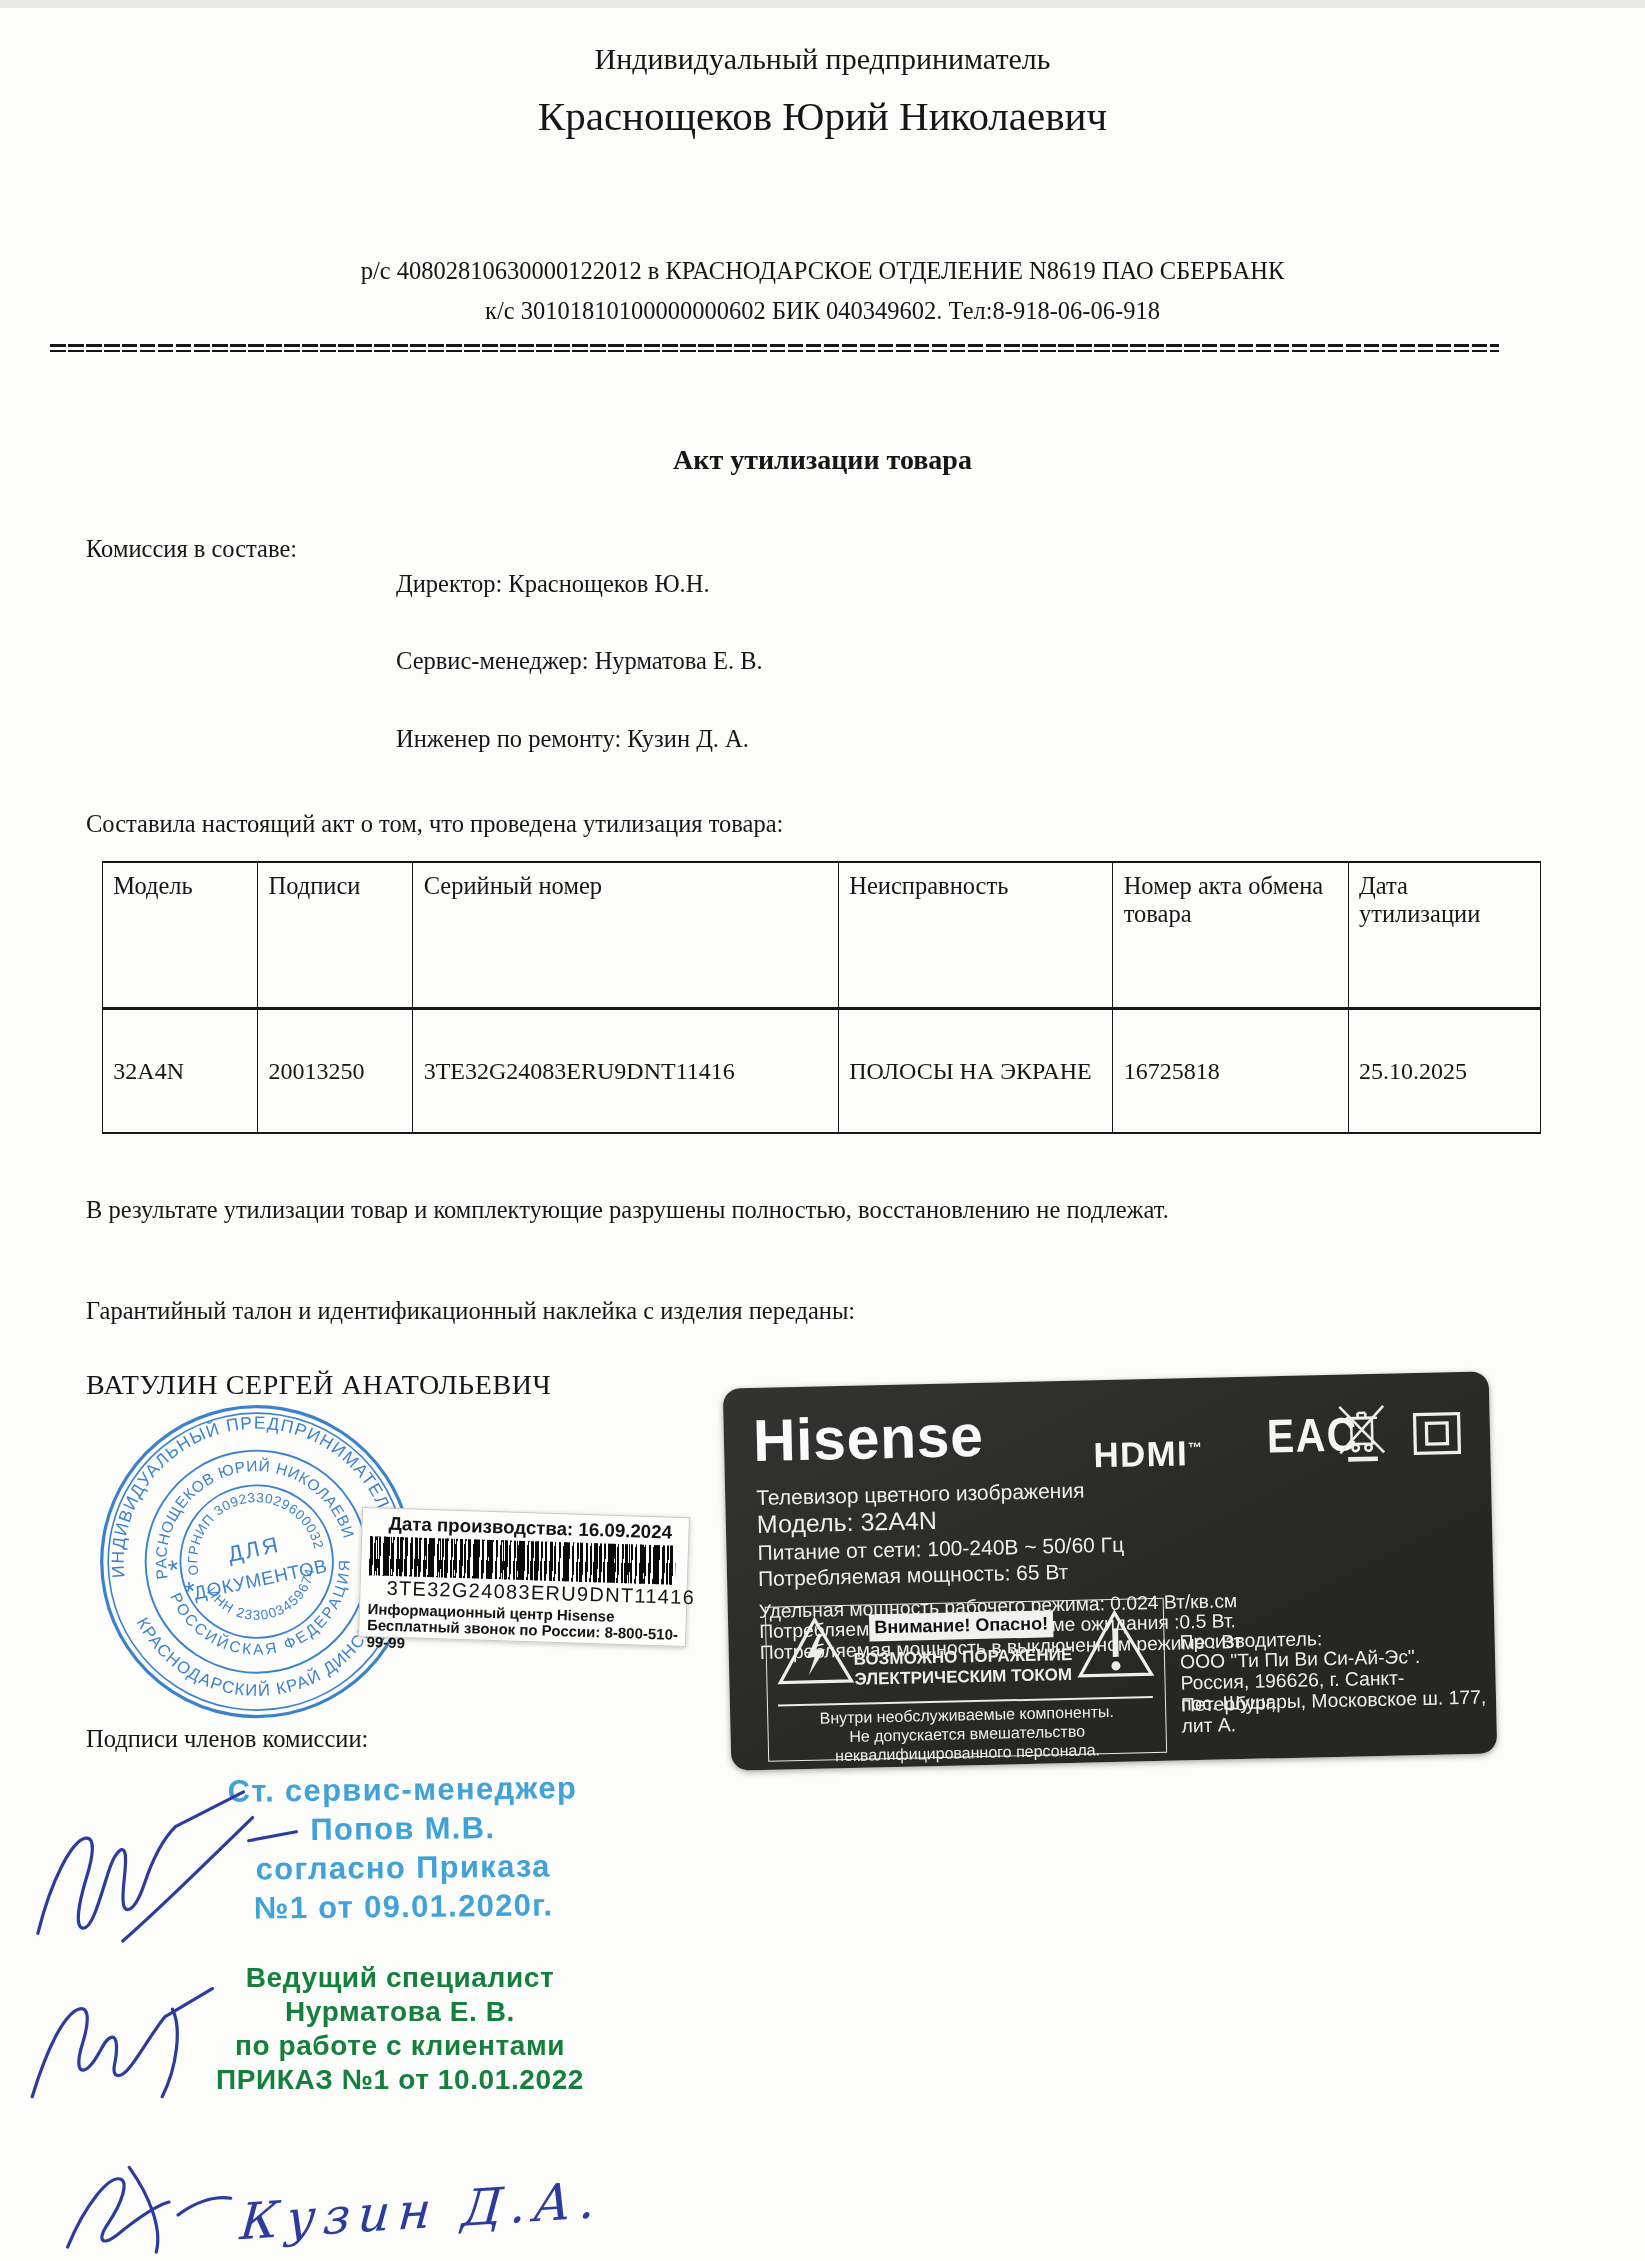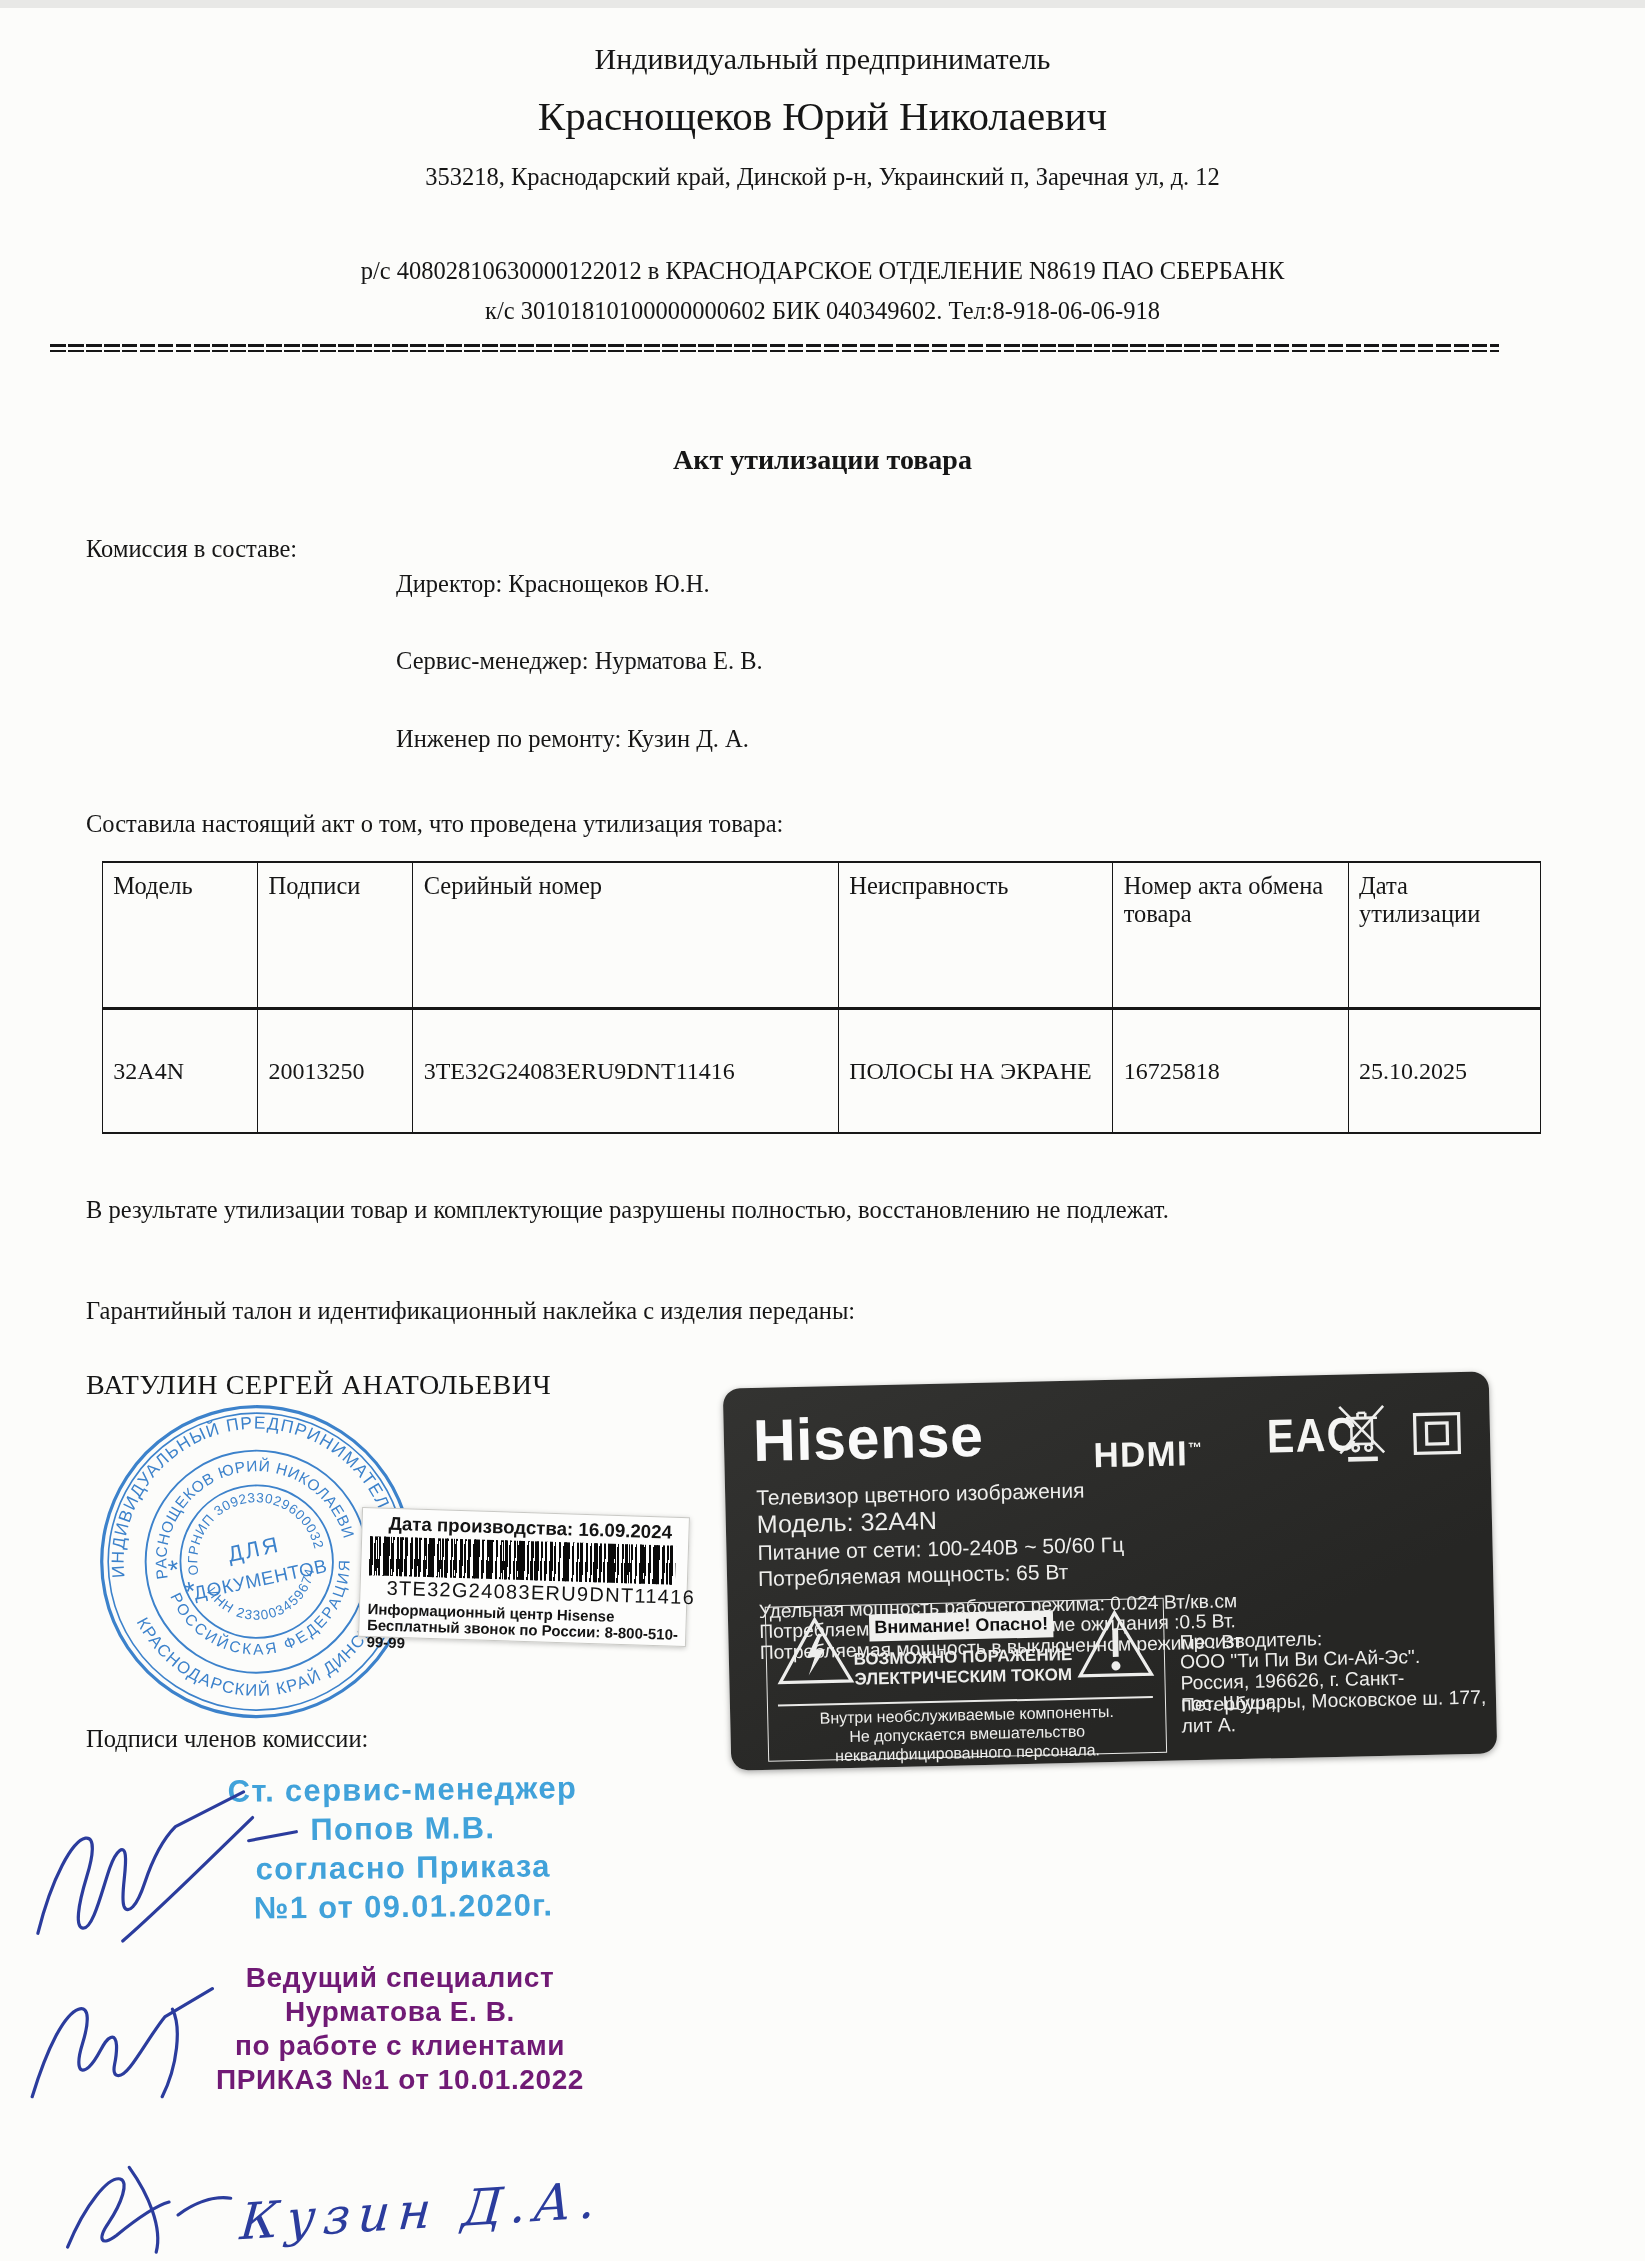--- a/index.html
+++ b/index.html
@@ -75,38 +75,37 @@
   .warn-sub2{left:83px;top:64px;width:226px;text-align:center;font-size:17px;font-weight:bold;}
   .warn-div{left:10.3px;top:97px;width:375px;height:1.9px;background:#e9e9e7;}
   .warn-note{left:0;width:100%;text-align:center;font-size:16px;}
   .wn1{top:103px;} .wn2{top:122px;} .wn3{top:141px;}
   .mfr{font-size:19.3px;left:451px;}
   .mfr1{top:253px;} .mfr2{top:273px;} .mfr3{top:294px;} .mfr4{top:315px;}
   
   .stamp1{left:145px;top:1762px;width:516px;text-align:center;font-family:"Liberation Sans",sans-serif;
      font-weight:bold;font-size:31px;line-height:39px;color:#41a2da;letter-spacing:1.3px;transform:rotate(-.6deg);}
   .stamp2{left:155px;top:1953px;width:490px;text-align:center;font-family:"Liberation Sans",sans-serif;
-     font-weight:bold;font-size:28px;line-height:34px;color:#701a75;letter-spacing:0.6px;}
+     font-weight:bold;font-size:28px;line-height:34px;color:#15803d;letter-spacing:0.6px;}
   .sig{z-index:6;}
   .sig path{fill:none;stroke:#2b3c9d;stroke-width:5;stroke-linecap:round;stroke-linejoin:round;}
   .sig1{left:26px;top:1771px;}
   .sig2{left:19.3px;top:1960px;}
   .sig3{left:52px;top:2135px;}
   .kuzin{left:240px;top:2174px;font-size:50px;font-style:italic;color:#2b3c9d;
      font-family:"DejaVu Serif",serif;letter-spacing:7.7px;transform:rotate(-3.5deg) skewX(-8deg);}
   .icon-svg{position:absolute;}
 </style>
 </head>
 <body>
 
 <div class="page">
 
   <div class="abs ctr hdr-org">Индивидуальный предприниматель</div>
   <div class="abs ctr hdr-name">Краснощеков Юрий Николаевич</div>
-  <div class="abs ctr hdr-addr">353218, Краснодарский край, Динской р-н, Украинский п, Заречная ул, д. 12</div>
   <div class="abs ctr hdr-rs">р/с 40802810630000122012 в КРАСНОДАРСКОЕ ОТДЕЛЕНИЕ N8619 ПАО СБЕРБАНК</div>
   <div class="abs ctr hdr-ks">к/с 30101810100000000602  БИК 040349602. Тел:8-918-06-06-918</div>
   <div class="abs sep">
     <div class="ln"></div>
     <div class="ln b"></div>
   </div>
 
   <div class="abs ctr doc-title">Акт утилизации товара</div>
   <div class="abs t38 commission-intro">Комиссия в составе:</div>
   <div class="abs t38 member0">Директор: Краснощеков Ю.Н.</div>

